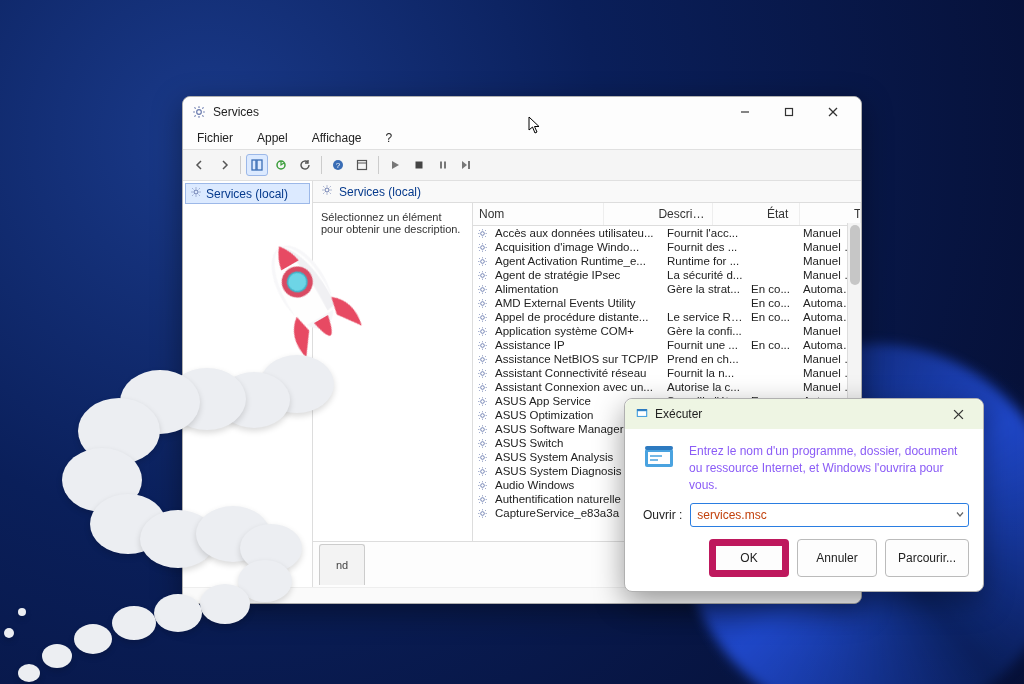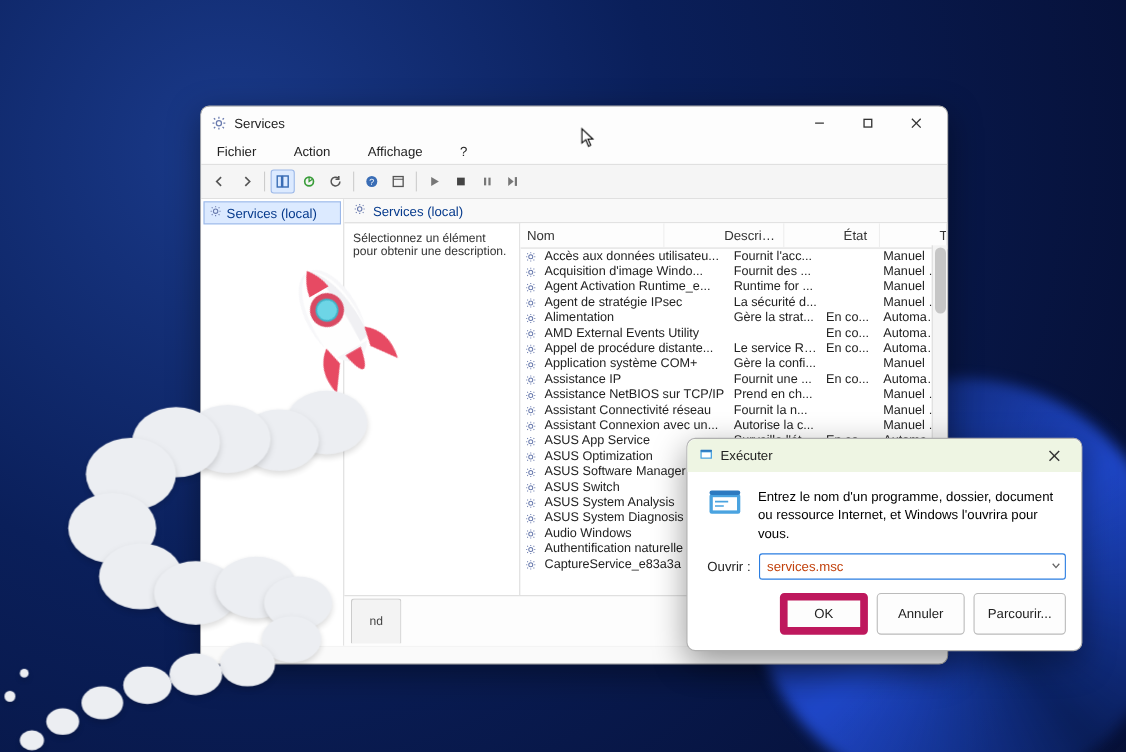--- a/index.html
+++ b/index.html
@@ -65,21 +65,21 @@
     color:#6a7bae;
   }
   .titlebar .title { flex:0 0 auto; font-size:12px; color:#222; }
   .titlebar .spacer { flex:1; }
   .titlebar .win-btn {
     width:44px; height:28px; display:flex;align-items:center;justify-content:center;
     color:#333;
   }
   .titlebar .win-btn svg{width:10px;height:10px;}
   .menubar {
-    display:flex; gap:18px; padding:2px 6px; font-size:12px; color:#222;
+    display:flex; gap:8px; padding:2px 6px; font-size:12px; color:#222;
     background:#fdfdfd;
   }
   .menubar .menu-item{padding:2px 8px;}
   .toolbar {
     display:flex; align-items:center; gap:2px;
     padding:4px 6px;
     background:#f5f5f5;
     border-top:1px solid #e0e0e0;
     border-bottom:1px solid #e0e0e0;
   }
@@ -168,21 +168,21 @@
   .run-dialog .run-titlebar{
     display:flex;align-items:center;height:30px;padding:0 6px 0 10px;
     background:#eef5e3;
     border-top-left-radius:8px;border-top-right-radius:8px;
   }
   .run-dialog .run-titlebar .title{font-size:12px;color:#222;}
   .run-dialog .run-titlebar .spacer{flex:1;}
   .run-dialog .run-titlebar .close-btn{width:38px;height:26px;display:flex;align-items:center;justify-content:center;}
   .run-body{padding:14px 18px 6px 18px;display:flex;gap:12px;align-items:flex-start;}
   .run-icon{width:34px;height:30px;flex:0 0 auto;display:flex;align-items:center;justify-content:center;}
-  .run-text{font-size:12px;color:#000000;line-height:1.4;}
+  .run-text{font-size:12px;color:#8b5cf6;line-height:1.4;}
   .run-open{display:flex;align-items:center;gap:8px;padding:4px 18px 12px 18px;}
   .run-open label{font-size:12px;color:#222;}
   .run-open input{
     flex:1;border:1px solid #2a7de1;border-radius:3px;padding:4px 16px 4px 6px;
     font-size:12px;color:#c2410c;outline:none;background:#fff;
   }
   .run-open .chev{margin-left:-22px;color:#666;pointer-events:none;}
   .run-actions{display:flex;justify-content:flex-end;gap:8px;padding:0 14px 14px 14px;}
   .run-actions button{
     min-width:80px;padding:5px 12px;font-size:12px;border:1px solid #bbb;border-radius:4px;
@@ -235,21 +235,21 @@
     <div class="win-btn">
         <svg viewBox="0 0 10 10">
           <line x1="1" y1="1" x2="9" y2="9" stroke="#333" stroke-width="1.2"></line>
           <line x1="9" y1="1" x2="1" y2="9" stroke="#333" stroke-width="1.2"></line>
         </svg>
       </div>
   </div>
 
   <div class="menubar">
     <div class="menu-item">Fichier</div>
-    <div class="menu-item">Action</div>
+    <div class="menu-item">Appel</div>
     <div class="menu-item">Affichage</div>
     <div class="menu-item">?</div>
   </div>
 
   <div class="toolbar">
     <div class="tbtn">
         <svg width="12" height="12" viewBox="0 0 12 12">
           <path d="M7 2 3 6l4 4" fill="none" stroke="#555" stroke-width="1.5"></path>
         </svg>
       </div>

